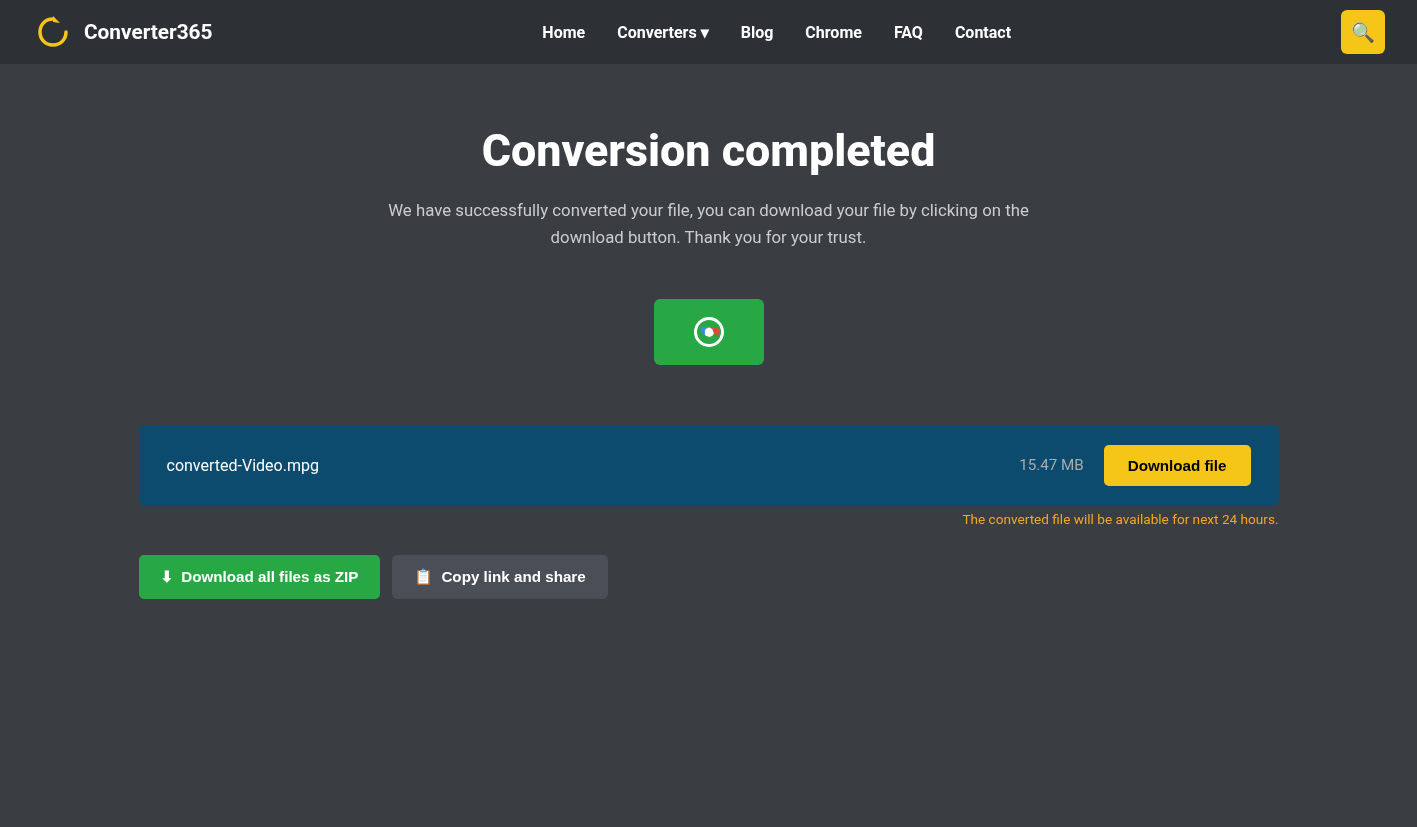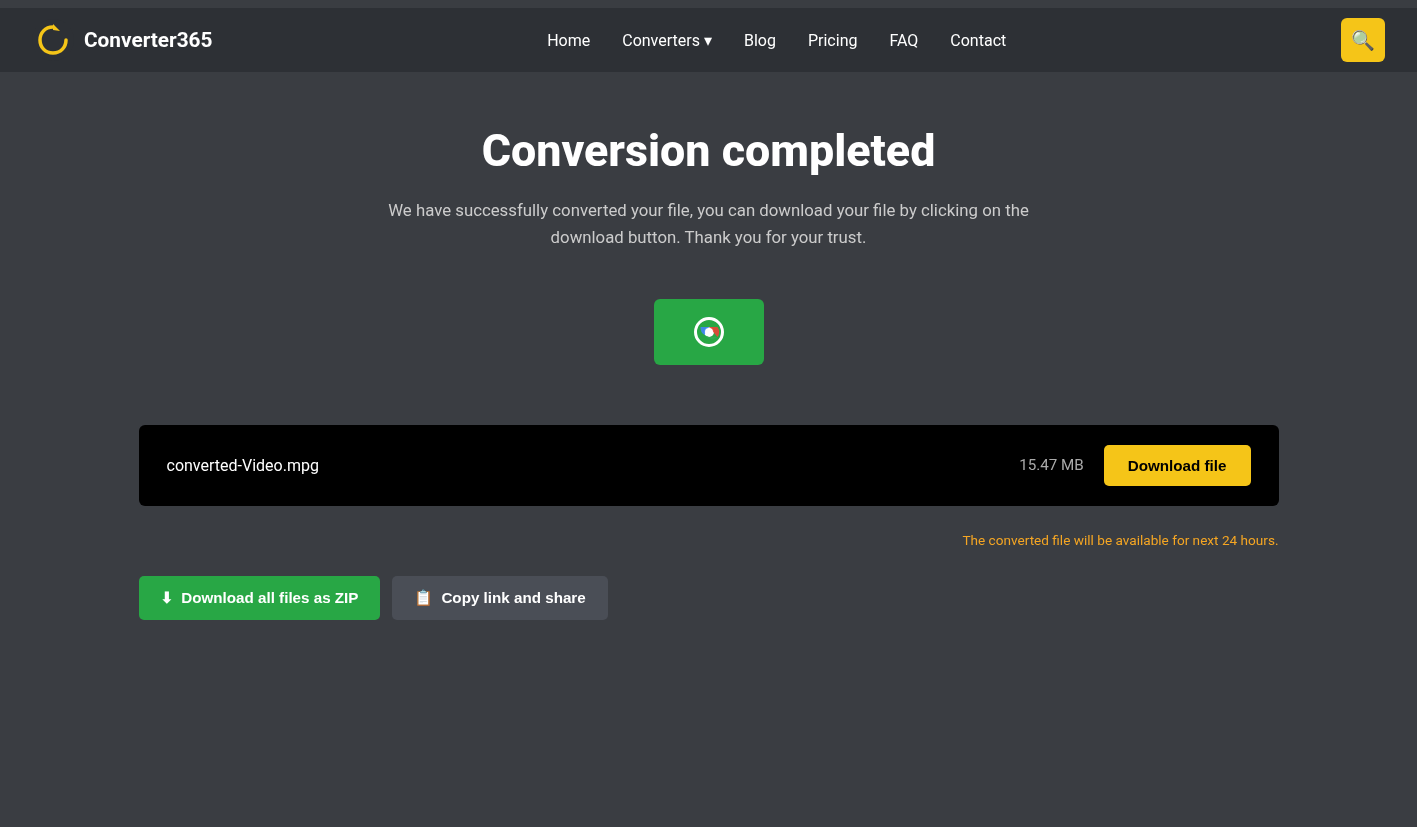--- a/index.html
+++ b/index.html
@@ -12,21 +12,21 @@
 
     
     nav {
       background: #2d3035;
       display: flex;
       align-items: center;
       justify-content: space-between;
       padding: 0 32px;
       height: 64px;
       position: sticky;
-      top: 8px;
+      top: 0;
       z-index: 100;
     }
     .nav-logo {
       display: flex;
       align-items: center;
       gap: 10px;
       text-decoration: none;
       color: #fff;
     }
     .nav-logo-icon {
@@ -41,21 +41,21 @@
     .nav-links {
       display: flex;
       align-items: center;
       gap: 32px;
       list-style: none;
     }
     .nav-links li a {
       color: #fff;
       text-decoration: none;
       font-size: 1rem;
-      font-weight: 400;
+      font-weight: 700;
     }
     .nav-links .converters-link {
       display: flex;
       align-items: center;
       gap: 4px;
     }
     .nav-search-btn {
       background: #f5c518;
       border: none;
       border-radius: 6px;
@@ -119,27 +119,27 @@
       font-size: 0.8rem;
       flex-shrink: 0;
     }
 
     
     .file-row-container {
       width: 100%;
       max-width: 1140px;
     }
     .file-row {
-      background: #000000;
+      background: #0c4a6e;
       border-radius: 6px;
       display: flex;
       align-items: center;
       justify-content: space-between;
       padding: 20px 28px;
-      margin-bottom: 26px;
+      margin-bottom: 5px;
     }
     .file-name {
       font-size: 1rem;
       color: #fff;
       font-weight: 400;
     }
     .file-right {
       display: flex;
       align-items: center;
       gap: 20px;
@@ -246,21 +246,21 @@
   </a>
   <ul class="nav-links">
     <li><a href="#">Home</a></li>
     <li>
       <a class="converters-link" href="#">
         <span>Converters</span>
         <span class="chevron-down"></span>
       </a>
     </li>
     <li><a href="#">Blog</a></li>
-    <li><a href="#">Pricing</a></li>
+    <li><a href="#">Chrome</a></li>
     <li><a href="#">FAQ</a></li>
     <li><a href="#">Contact</a></li>
   </ul>
   <button class="nav-search-btn">
     <span>🔍</span>
   </button>
 </nav>
 
 <div class="main-content">
   <h1 class="conversion-title">Conversion completed</h1>

